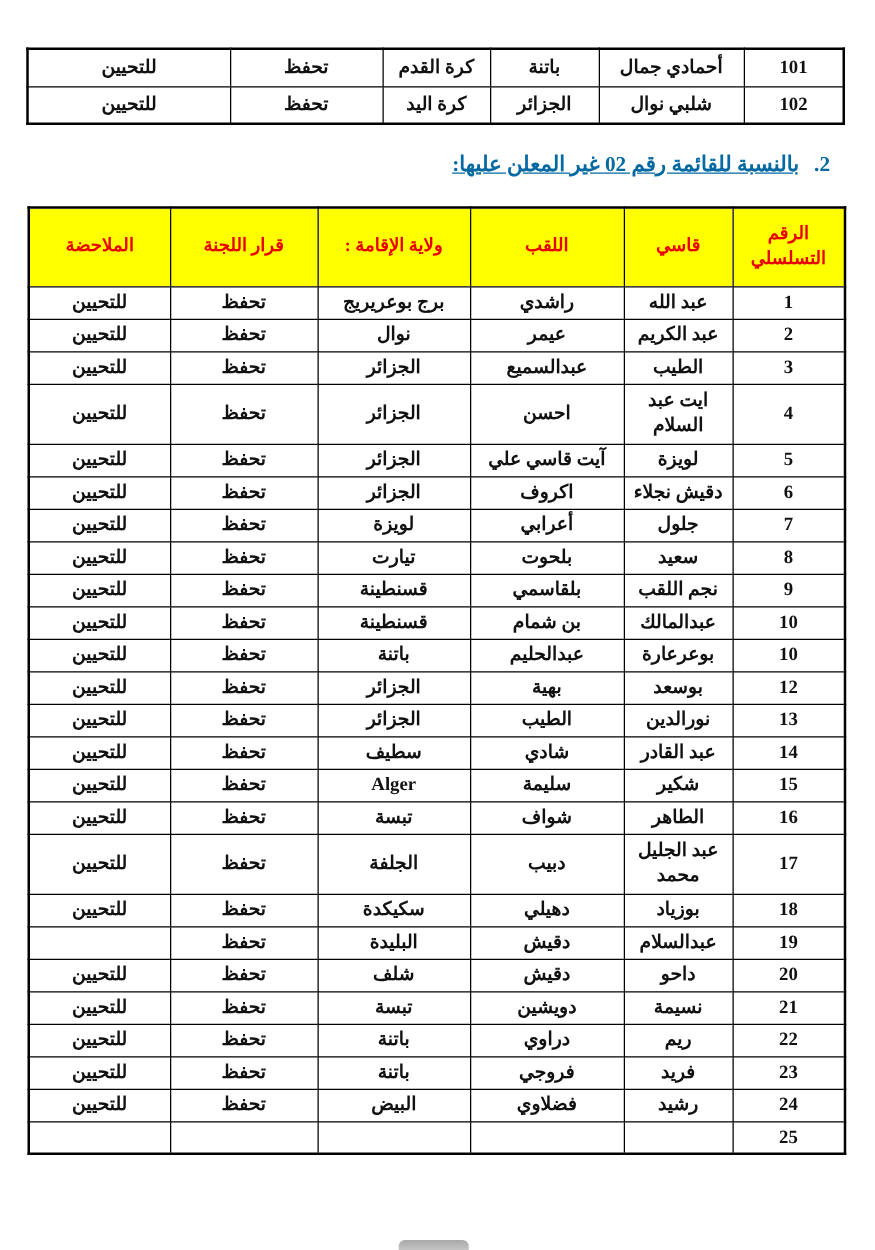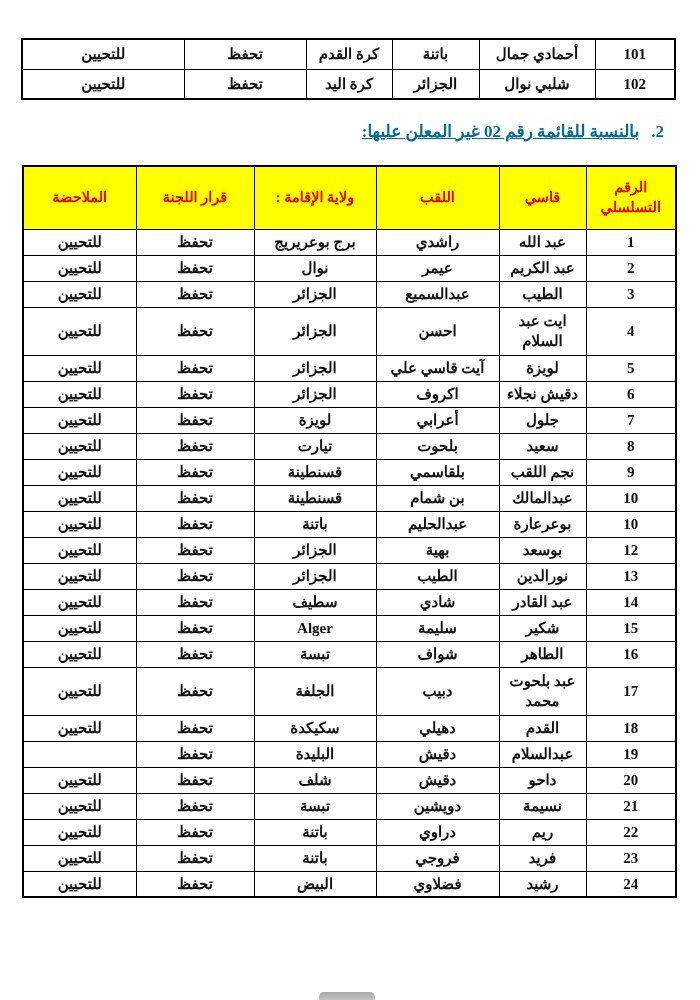--- a/index.html
+++ b/index.html
@@ -221,29 +221,29 @@
         <tr>
           <td>16</td>
           <td>الطاهر</td>
           <td>شواف</td>
           <td>تبسة</td>
           <td>تحفظ</td>
           <td>للتحيين</td>
         </tr>
         <tr class="tall">
           <td>17</td>
-          <td>عبد بلحوت محمد</td>
+          <td>عبد الجليل محمد</td>
           <td>دبيب</td>
           <td>الجلفة</td>
           <td>تحفظ</td>
           <td>للتحيين</td>
         </tr>
         <tr>
           <td>18</td>
-          <td>القدم</td>
+          <td>بوزياد</td>
           <td>دهيلي</td>
           <td>سكيكدة</td>
           <td>تحفظ</td>
           <td>للتحيين</td>
         </tr>
         <tr>
           <td>19</td>
           <td>عبدالسلام</td>
           <td>دقيش</td>
           <td>البليدة</td>
@@ -283,18 +283,26 @@
           <td>للتحيين</td>
         </tr>
         <tr>
           <td>24</td>
           <td>رشيد</td>
           <td>فضلاوي</td>
           <td>البيض</td>
           <td>تحفظ</td>
           <td>للتحيين</td>
         </tr>
+        <tr>
+          <td>25</td>
+          <td></td>
+          <td></td>
+          <td></td>
+          <td></td>
+          <td></td>
+        </tr>
       </tbody>
   </table>
 
   <div class="footer-blob"></div>
 
 </div>
 
 </body></html>

